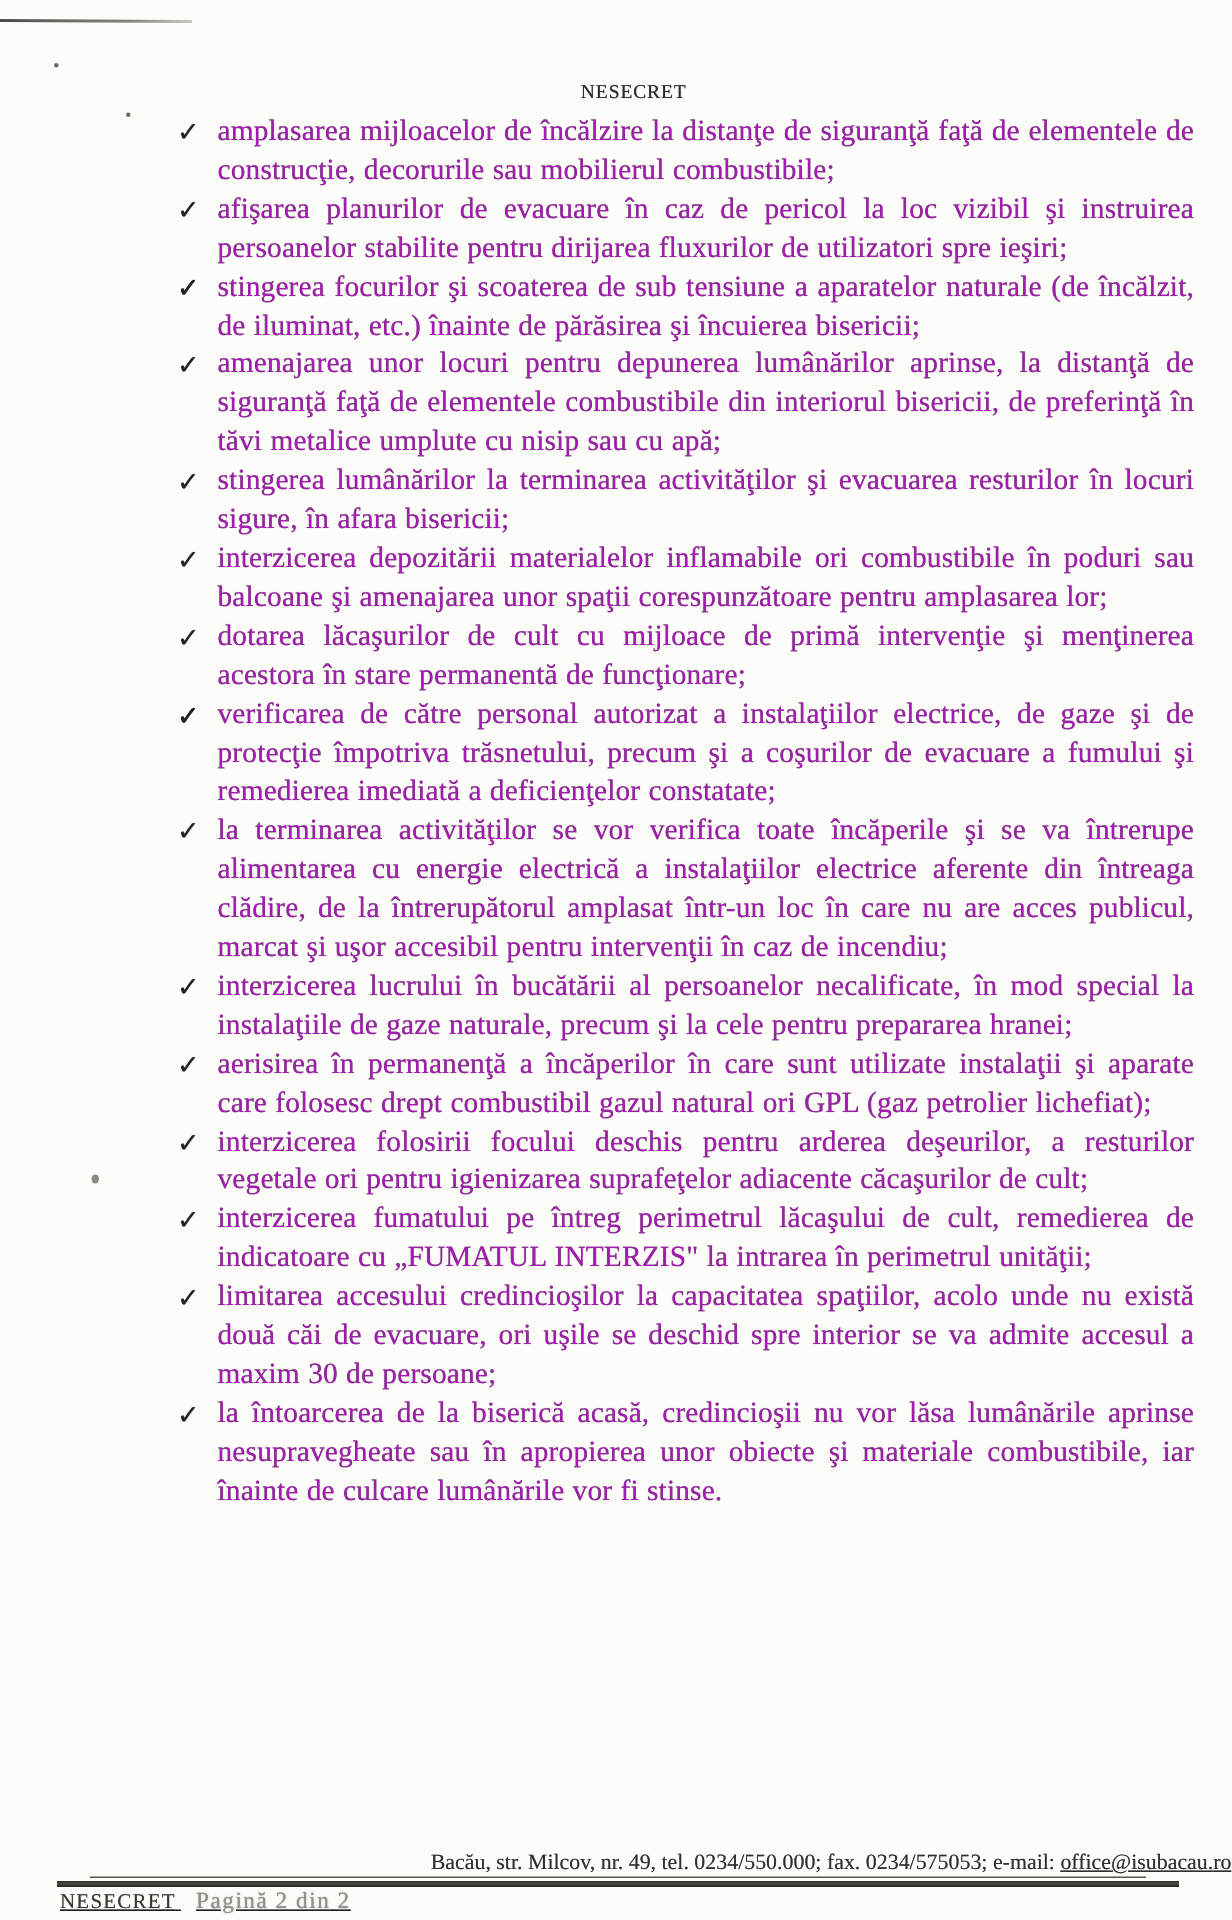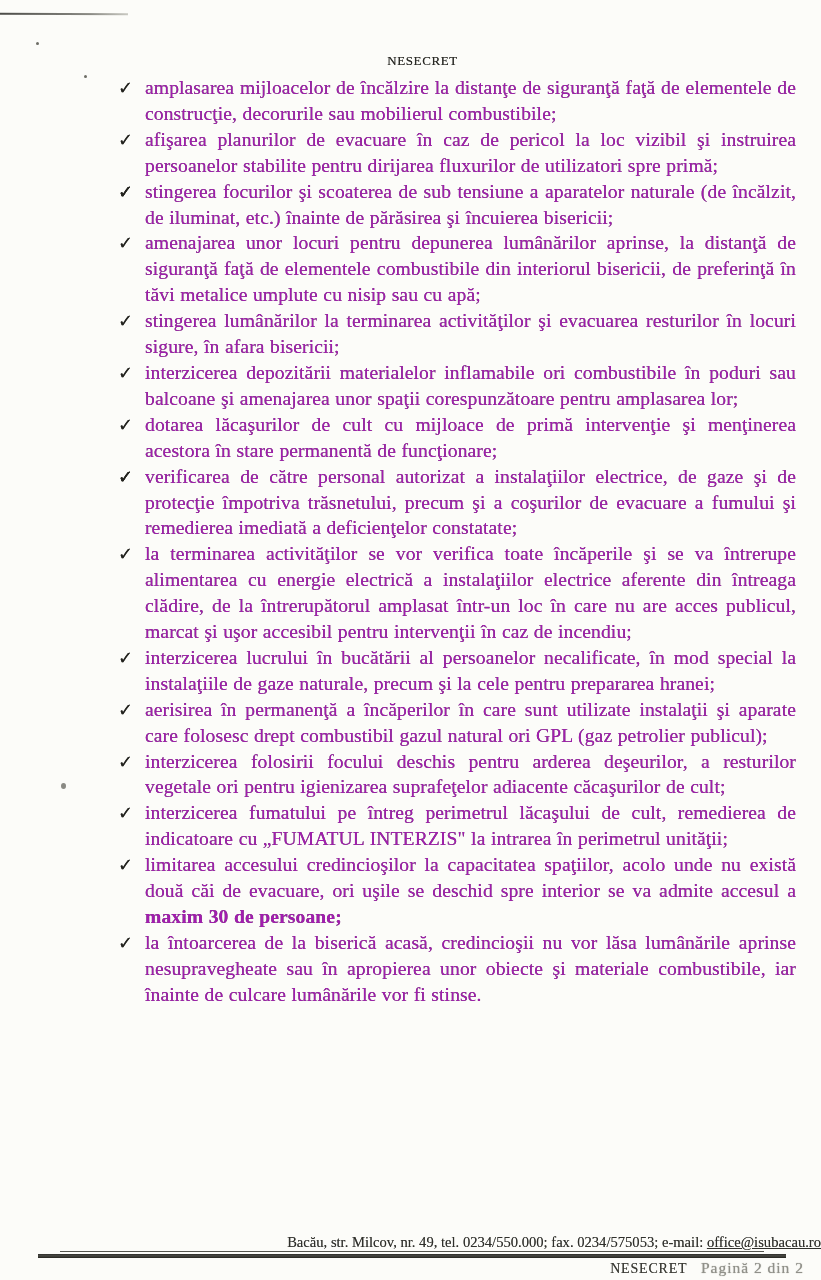--- a/index.html
+++ b/index.html
@@ -47,21 +47,21 @@
   }
   li.bullet .check {
     position:absolute; left:1px; top:1px;
     font-size:18px; color:#23231f;
     text-shadow:0 0 .5px rgba(35,35,30,.8);
   }
   li.bullet .txt {
     color:#a21caf;
     text-shadow:0 0 .45px rgba(33,33,30,.75);
   }
-  li.bullet .txt b { font-weight:bold;margin-top:16px; }
+  li.bullet .txt b { font-weight:normal;margin-top:16px; }
 
   .footer-address {
     position:absolute; top:1234px; left:30px; right:0;
     text-align:right;
     font-size:14.6px;
     color:#30302c;
     text-shadow:0 0 .4px rgba(45,45,40,.6);
     white-space:nowrap;
   }
   .footer-address .email { text-decoration:underline; color:#30302c; }
@@ -70,23 +70,24 @@
     position:absolute; top:1251px; left:60px; width:704px; height:1px;
     background:#55554e;
   }
   .rule-thick {
     position:absolute; top:1254px; left:38px; width:748px; height:4px;
     background:linear-gradient(to bottom,#2e2e2a 0%,#4a4a44 45%,#23231f 100%);
   }
 
   .footer-class {
     position:absolute; top:1259px; left:40px; right:17px;
-    text-align:right;
+    text-align:left;
     font-size:14px;
     white-space:nowrap;
+    text-decoration:underline;
   }
   .footer-class .cls {
     color:#3a3a34; letter-spacing:.8px;
     text-shadow:0 0 .5px rgba(50,50,45,.6);
   }
   .footer-class .pagenum {
     color:#90908a; margin-left:10px; font-size:15.5px; letter-spacing:1px;
     text-shadow:0 0 1px rgba(140,140,130,.9);
   }
 </style>
@@ -97,32 +98,32 @@
 
   <div class="top-line"></div>
   <div class="speck s1"></div>
   <div class="speck s2"></div>
   <div class="speck s3"></div>
 
   <div class="classification-top">NESECRET</div>
 
   <ul class="bullets" id="bullet-list">
       <li class="bullet"><span class="check">✓</span><span class="txt">amplasarea mijloacelor de încălzire la distanţe de siguranţă faţă de elementele de construcţie, decorurile sau mobilierul combustibile;</span></li>
-      <li class="bullet"><span class="check">✓</span><span class="txt">afişarea planurilor de evacuare în caz de pericol la loc vizibil şi instruirea persoanelor stabilite pentru dirijarea fluxurilor de utilizatori spre primă;</span></li>
+      <li class="bullet"><span class="check">✓</span><span class="txt">afişarea planurilor de evacuare în caz de pericol la loc vizibil şi instruirea persoanelor stabilite pentru dirijarea fluxurilor de utilizatori spre ieşiri;</span></li>
       <li class="bullet"><span class="check">✓</span></li>
       <li class="bullet"><span class="check">✓</span><span class="txt">stingerea focurilor şi scoaterea de sub tensiune a aparatelor naturale (de încălzit, de iluminat, etc.) înainte de părăsirea şi încuierea bisericii;</span></li>
       <li class="bullet"><span class="check">✓</span><span class="txt">amenajarea unor locuri pentru depunerea lumânărilor aprinse, la distanţă de siguranţă faţă de elementele combustibile din interiorul bisericii, de preferinţă în tăvi metalice umplute cu nisip sau cu apă;</span></li>
       <li class="bullet"><span class="check">✓</span><span class="txt">stingerea lumânărilor la terminarea activităţilor şi evacuarea resturilor în locuri sigure, în afara bisericii;</span></li>
       <li class="bullet"><span class="check">✓</span><span class="txt">interzicerea depozitării materialelor inflamabile ori combustibile în poduri sau balcoane şi amenajarea unor spaţii corespunzătoare pentru amplasarea lor;</span></li>
       <li class="bullet"><span class="check">✓</span><span class="txt">dotarea lăcaşurilor de cult cu mijloace de primă intervenţie şi menţinerea acestora în stare permanentă de funcţionare;</span></li>
       <li class="bullet"><span class="check">✓</span></li>
       <li class="bullet"><span class="check">✓</span><span class="txt">verificarea de către personal autorizat a instalaţiilor electrice, de gaze şi de protecţie împotriva trăsnetului, precum şi a coşurilor de evacuare a fumului şi remedierea imediată a deficienţelor constatate;</span></li>
       <li class="bullet"><span class="check">✓</span><span class="txt">la terminarea activităţilor se vor verifica toate încăperile şi se va întrerupe alimentarea cu energie electrică a instalaţiilor electrice aferente din întreaga clădire, de la întrerupătorul amplasat într-un loc în care nu are acces publicul, marcat şi uşor accesibil pentru intervenţii în caz de incendiu;</span></li>
       <li class="bullet"><span class="check">✓</span><span class="txt">interzicerea lucrului în bucătării al persoanelor necalificate, în mod special la instalaţiile de gaze naturale, precum şi la cele pentru prepararea hranei;</span></li>
-      <li class="bullet"><span class="check">✓</span><span class="txt">aerisirea în permanenţă a încăperilor în care sunt utilizate instalaţii şi aparate care folosesc drept combustibil gazul natural ori GPL (gaz petrolier publicul);</span></li>
+      <li class="bullet"><span class="check">✓</span><span class="txt">aerisirea în permanenţă a încăperilor în care sunt utilizate instalaţii şi aparate care folosesc drept combustibil gazul natural ori GPL (gaz petrolier lichefiat);</span></li>
       <li class="bullet"><span class="check">✓</span><span class="txt">interzicerea folosirii focului deschis pentru arderea deşeurilor, a resturilor vegetale ori pentru igienizarea suprafeţelor adiacente căcaşurilor de cult;</span></li>
       <li class="bullet"><span class="check">✓</span><span class="txt">interzicerea fumatului pe întreg perimetrul lăcaşului de cult, remedierea de indicatoare cu „FUMATUL INTERZIS" la intrarea în perimetrul unităţii;</span></li>
       <li class="bullet"><span class="check">✓</span><span class="txt">limitarea accesului credincioşilor la capacitatea spaţiilor, acolo unde nu există două căi de evacuare, ori uşile se deschid spre interior se va admite accesul a <b>maxim 30 de persoane;</b></span></li>
       <li class="bullet"><span class="check">✓</span><span class="txt">la întoarcerea de la biserică acasă, credincioşii nu vor lăsa lumânările aprinse nesupravegheate sau în apropierea unor obiecte şi materiale combustibile, iar înainte de culcare lumânările vor fi stinse.</span></li>
     </ul>
 
   <div class="footer-address">
     <span>Bacău, str. Milcov, nr. 49, tel. 0234/550.000; fax. 0234/575053; e-mail: </span><span class="email">office@isubacau.ro</span>
   </div>
 

